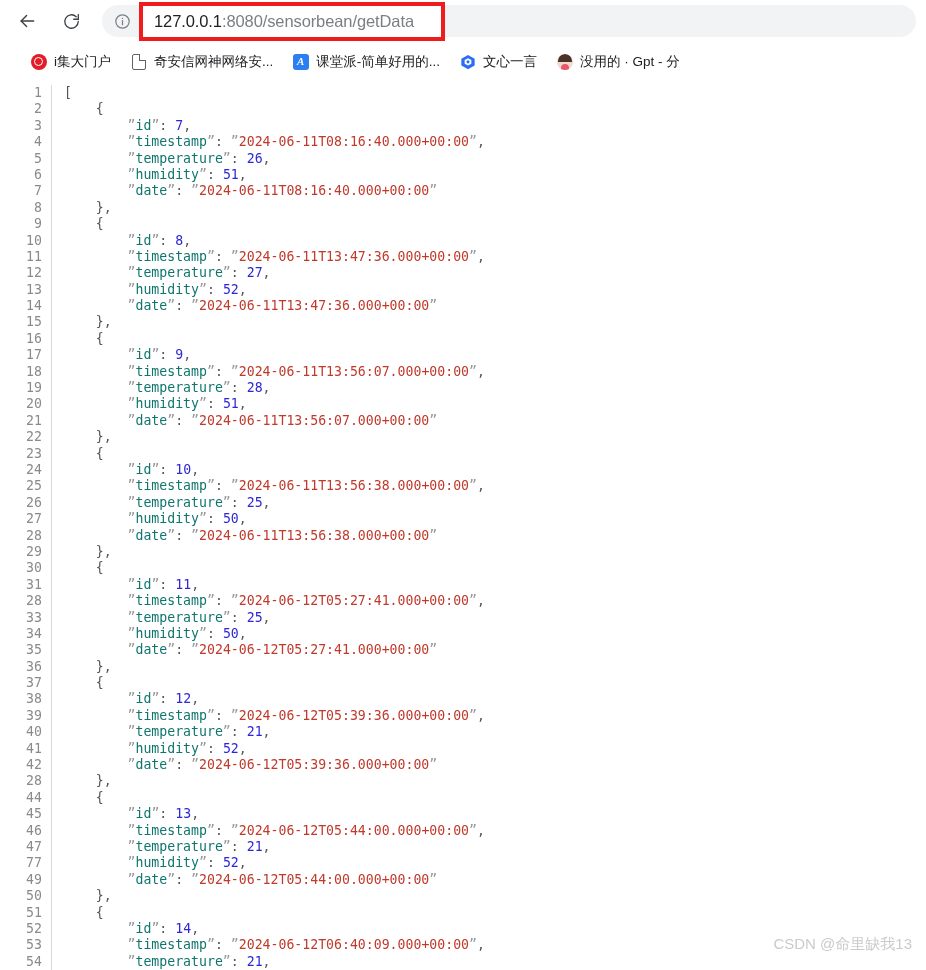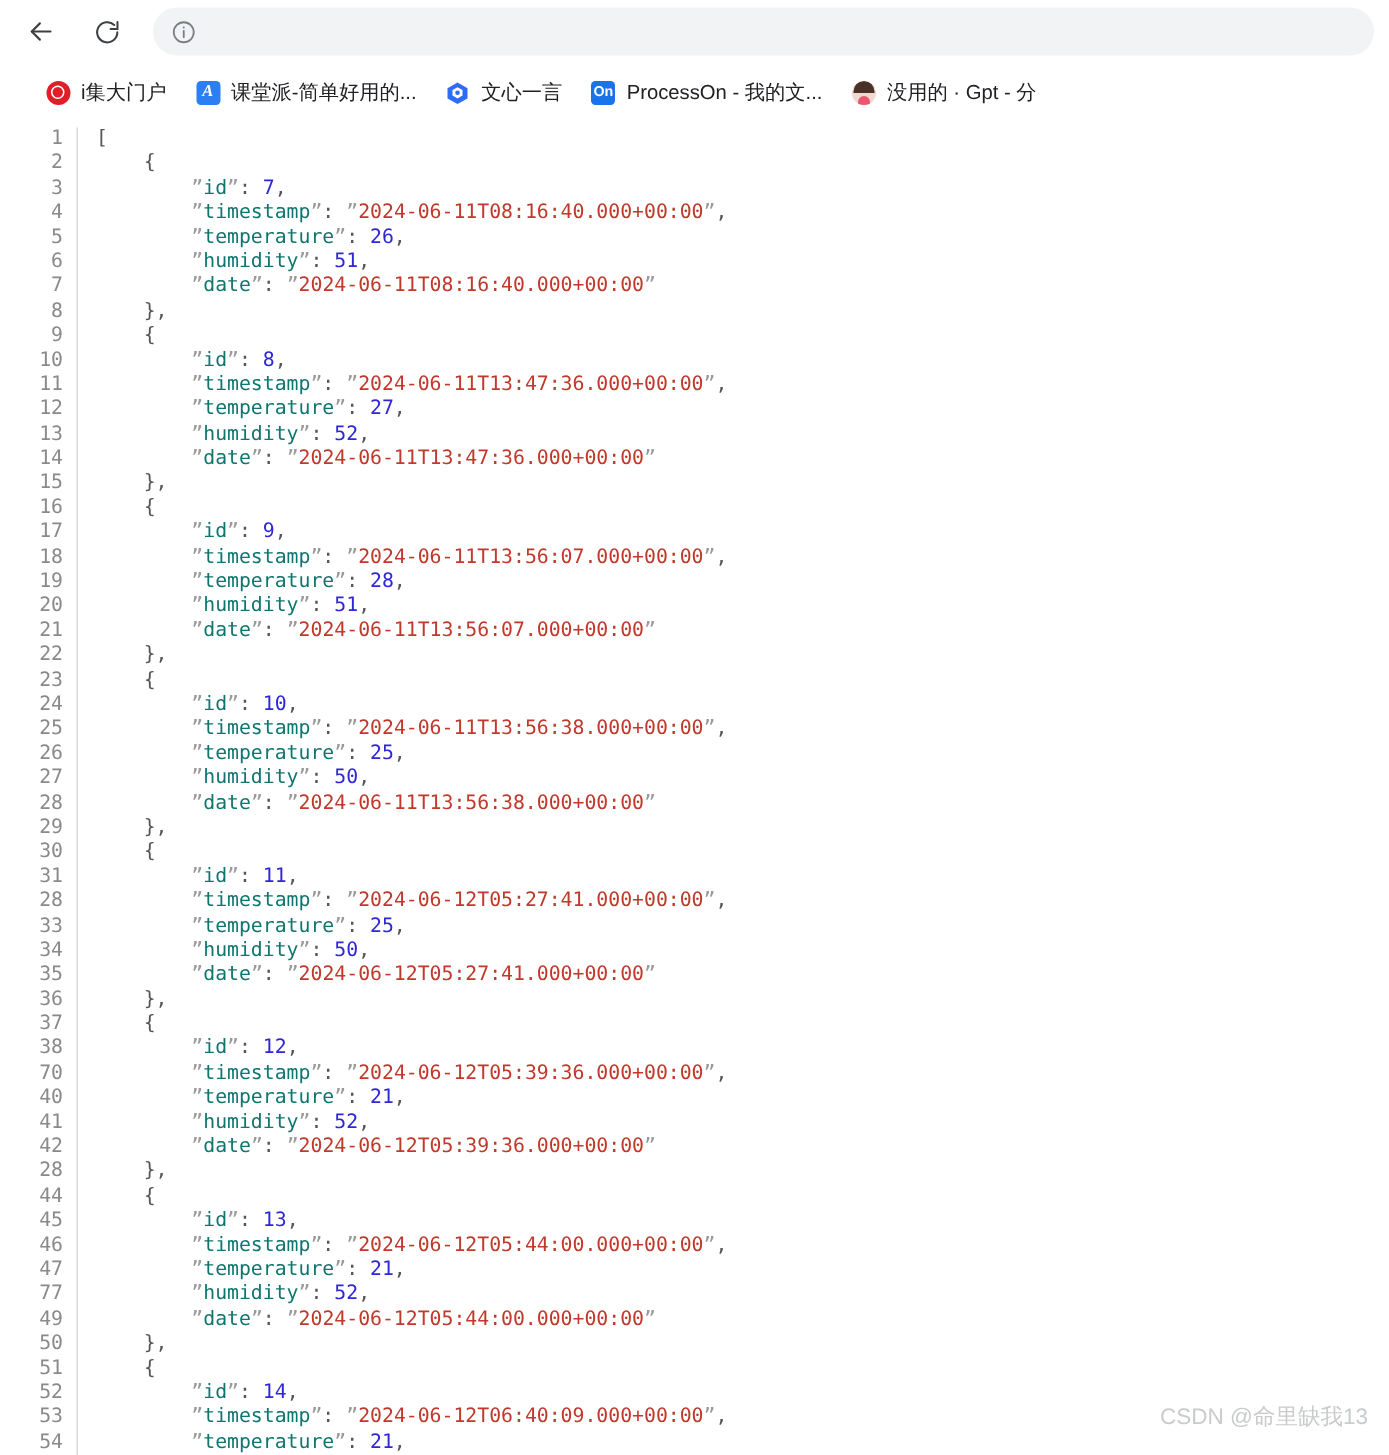--- a/index.html
+++ b/index.html
@@ -289,34 +289,43 @@
 
     <div id="omnibox">
       <div id="site-info-button">
         <svg width="17" height="17" viewBox="0 0 24 24" fill="none" stroke="#7a7f85" stroke-width="1.7" stroke-linecap="round">
           <circle cx="12" cy="12" r="9.4"></circle>
           <line x1="12" y1="10.7" x2="12" y2="16.6"></line>
           <circle cx="12" cy="7.6" r="0.95" fill="#7a7f85" stroke="none"></circle>
         </svg>
       </div>
 
+      <div id="url-highlight-box">
+        <div id="url-text"><span id="url-host">127.0.0.1</span><span id="url-path">:8080/sensorbean/getData</span></div>
+      </div>
     </div>
 
   </div>
 </div>
 
 <div id="bookmarks-bar">
 
   <div class="bookmark-item">
     <span class="bookmark-icon">
         <span class="ic-jidaportal"></span>
       </span>
     <span class="bookmark-label">i集大门户</span>
   </div>
 
+  <div class="bookmark-item">
+    <span class="bookmark-icon">
+        <span class="ic-doc"></span>
+      </span>
+    <span class="bookmark-label">奇安信网神网络安...</span>
+  </div>
 
   <div class="bookmark-item">
     <span class="bookmark-icon">
         <span class="ic-ketangpai">A</span>
       </span>
     <span class="bookmark-label">课堂派-简单好用的...</span>
   </div>
 
   <div class="bookmark-item">
     <span class="bookmark-icon">
@@ -324,26 +333,20 @@
         <svg width="16" height="16" viewBox="0 0 24 24">
           <polygon points="12,1.6 22,7.2 22,17.4 12,23 2,17.4 2,7.2" fill="#2d6df6"></polygon>
           <polygon points="12,6.2 17,9 17,14.6 12,17.4 7,14.6 7,9" fill="#ffffff"></polygon>
           <circle cx="12" cy="11.8" r="2.3" fill="#2d6df6"></circle>
         </svg>
       </span>
     </span>
     <span class="bookmark-label">文心一言</span>
   </div>
 
-  <div class="bookmark-item">
-    <span class="bookmark-icon">
-        <span class="ic-processon">On</span>
-      </span>
-    <span class="bookmark-label">ProcessOn - 我的文...</span>
-  </div>
 
   <div class="bookmark-item">
     <span class="bookmark-icon">
         <span class="ic-avatar"></span>
       </span>
     <span class="bookmark-label">没用的 · Gpt - 分</span>
   </div>
 
 </div>
 
@@ -381,21 +384,21 @@
         <div>29</div>
         <div>30</div>
         <div>31</div>
         <div>28</div>
         <div>33</div>
         <div>34</div>
         <div>35</div>
         <div>36</div>
         <div>37</div>
         <div>38</div>
-        <div>70</div>
+        <div>39</div>
         <div>40</div>
         <div>41</div>
         <div>42</div>
         <div>28</div>
         <div>44</div>
         <div>45</div>
         <div>46</div>
         <div>47</div>
         <div>77</div>
         <div>49</div>

